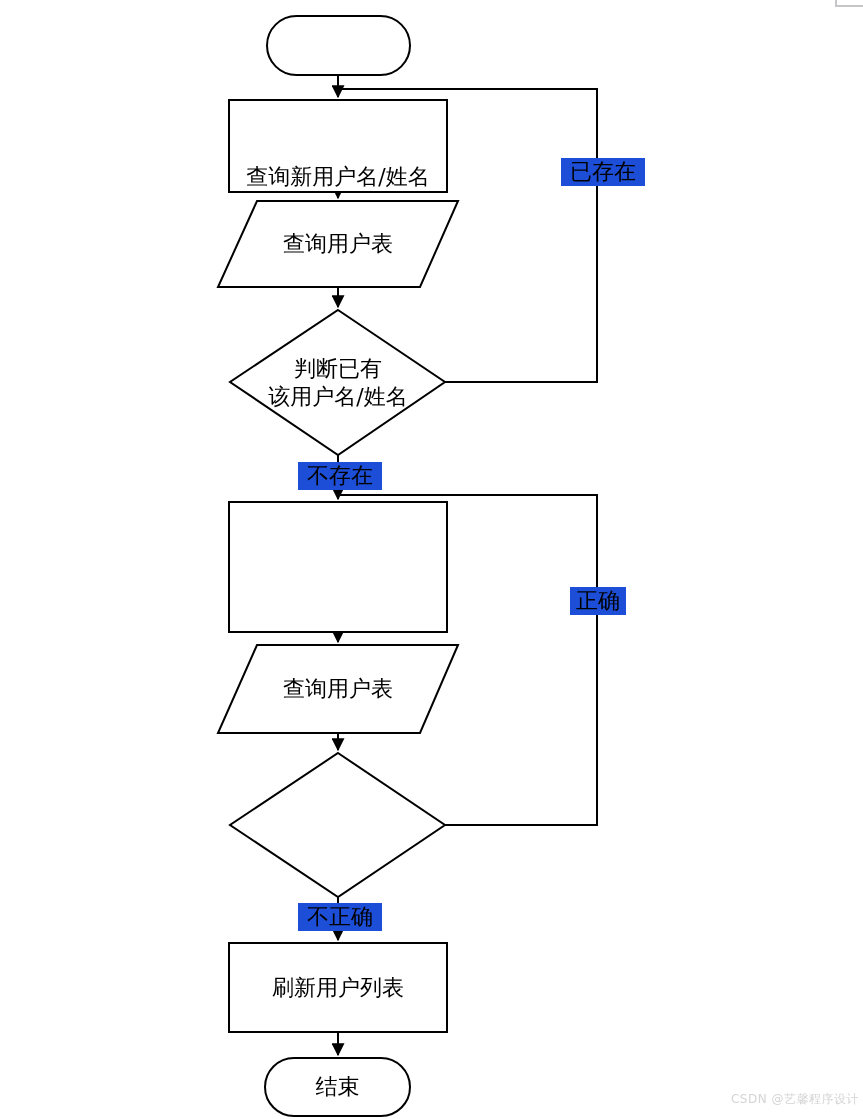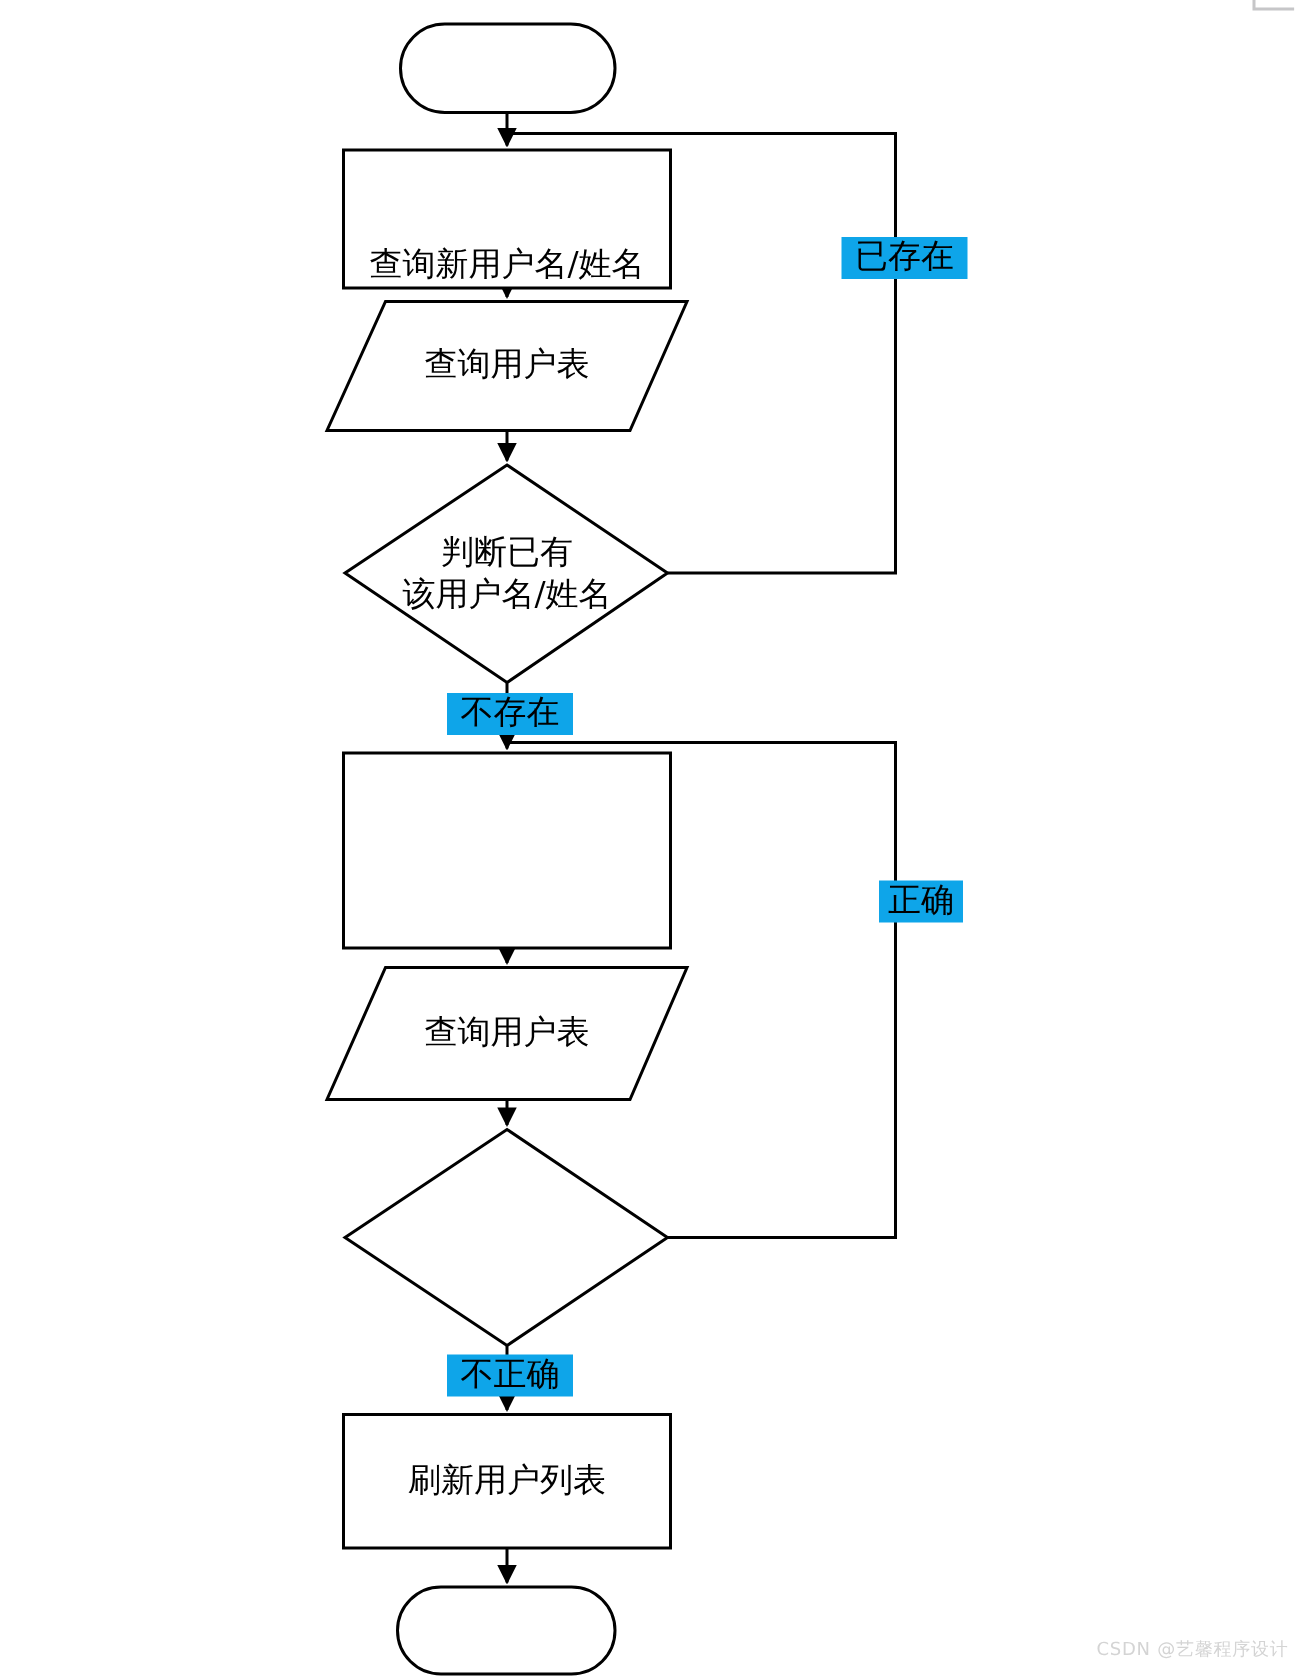--- a/index.html
+++ b/index.html
@@ -29,21 +29,21 @@
     color: #000000;
   }
   .edge-label {
     position: absolute;
     display: flex;
     align-items: center;
     justify-content: center;
     text-align: center;
     font-size: 22px;
     line-height: 28px;
-    background: #0ea5e9;
+    background: #1d4ed8;
     color: #000000;
   }
   .watermark {
     position: absolute;
     right: 4px;
     top: 1091px;
     font-size: 12px;
     letter-spacing: 0.5px;
     color: #d4d4d4;
     font-family: "DejaVu Sans", "Liberation Sans", sans-serif;
@@ -84,21 +84,22 @@
 
     <path class="frame-mark" d="M836,0 V6 M835,6 H863"></path>
   </svg>
 
   <div class="node-label" style="left:229px; top:100px; width:218px; height:92px;margin-top:31px;">查询新用户名/姓名</div>
   <div class="node-label" style="left:229px; top:201px; width:218px; height:86px;">查询用户表</div>
   <div class="node-label" style="left:238px; top:311px; width:200px; height:144px;">判断已有
 该用户名/姓名</div>
   <div class="node-label" style="left:229px; top:645px; width:218px; height:88px;">查询用户表</div>
   <div class="node-label" style="left:229px; top:943px; width:218px; height:89px;">刷新用户列表</div>
+  <div class="node-label" style="left:265px; top:1058px; width:145px; height:58px;">结束</div>
 
   <div class="edge-label" style="left:561px; top:158px; width:84px; height:28px;">已存在</div>
   <div class="edge-label" style="left:298px; top:462px; width:84px; height:28px;">不存在</div>
-  <div class="edge-label" style="left:570px; top:587px; width:56px; height:28px;margin-left:16px;">正确</div>
+  <div class="edge-label" style="left:570px; top:587px; width:56px; height:28px;">正确</div>
   <div class="edge-label" style="left:298px; top:903px; width:84px; height:28px;">不正确</div>
 
   <div class="watermark">CSDN @艺馨程序设计</div>
 
 </div>
 
 </body></html>

